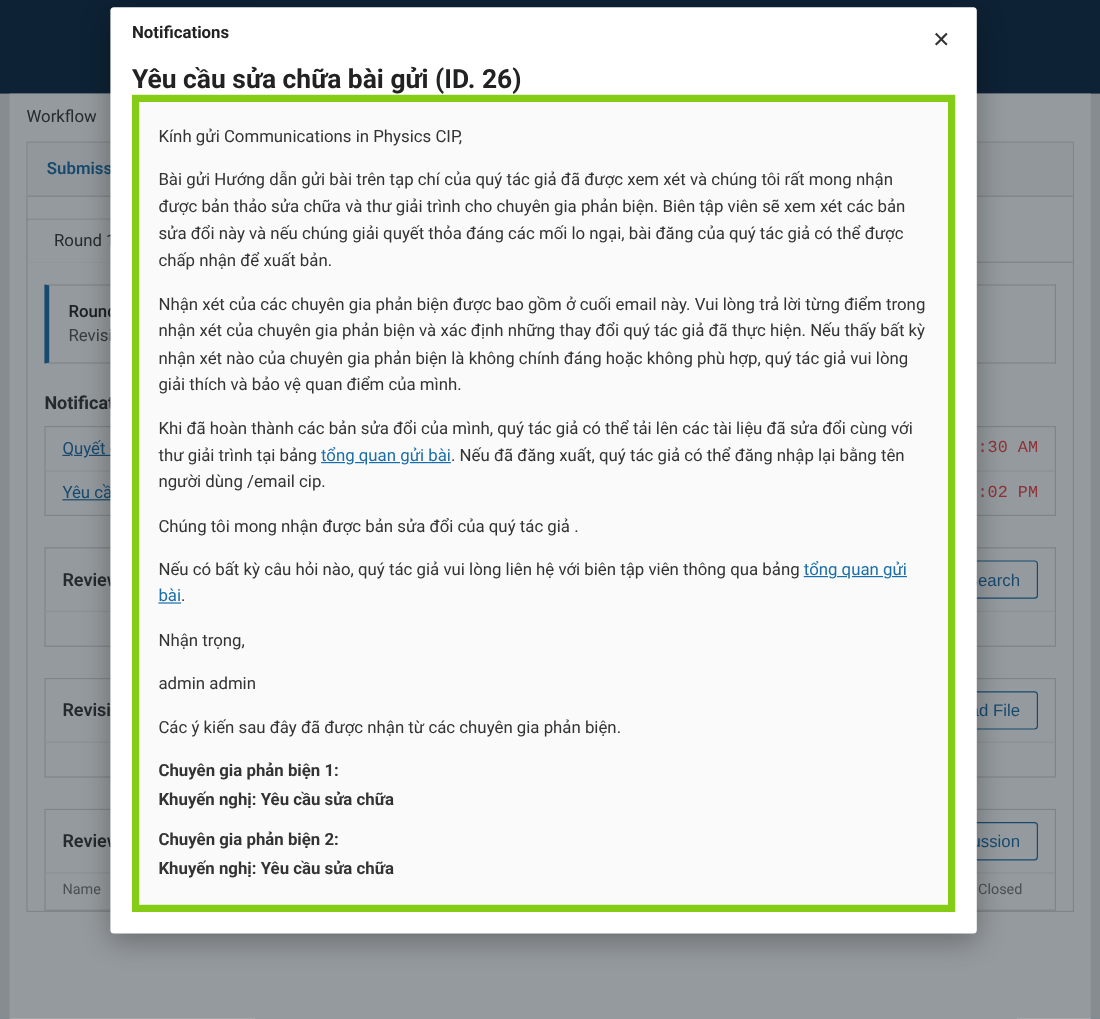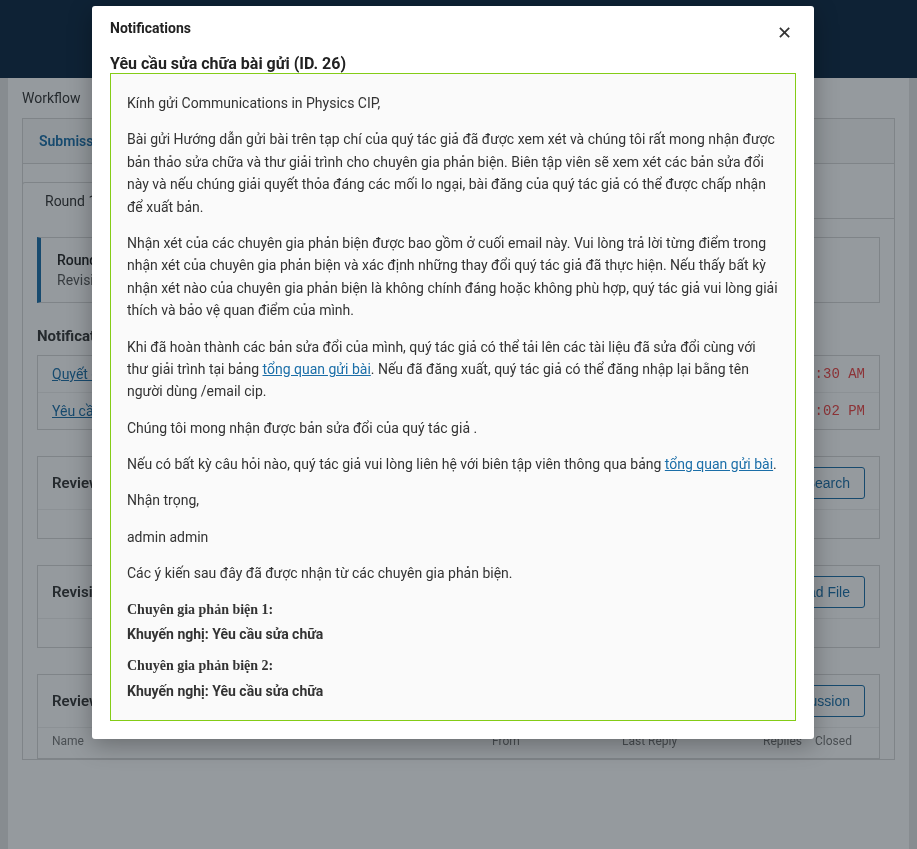--- a/index.html
+++ b/index.html
@@ -175,40 +175,40 @@
   font-size: 18px;
   cursor: pointer;
   background: none;
   border: none;
   color: #333;
   padding: 4px 8px;
 }
 .modal-subtitle {
   padding: 18px 18px 0;
   font-weight: 700;
-  font-size: 16px;
+  font-size: 22px;
   color: #222;
 }
 .modal-ts {
   padding: 10px 18px 16px;
   font-size: 14px;
   color: #222;
 }
 .modal-body-box {
   margin: 0 18px 18px;
-  border: 1px solid #84cc16;
+  border: 6px solid #84cc16;
   background: #fafafa;
   padding: 18px 16px;
   font-size: 14px;
   color: #333;
   line-height: 1.6;
 }
 .modal-body-box p { margin-bottom: 14px; }
 .modal-body-box a { color: #1a6ea8; text-decoration: underline;}
-.rev-lab { font-weight: 700; margin-bottom: 2px; font-family: Liberation Serif, serif;}
+.rev-lab { font-weight: 700; margin-bottom: 2px;}
 .rev-rec { margin-bottom: 10px; font-weight: bold; }
 </style>
 </head>
 <body>
 
 <div class="page-bg">
   <div class="dark-header"></div>
   <div class="content-area">
     <div class="workflow-tab">Workflow</div>
     <div class="main-panel">

